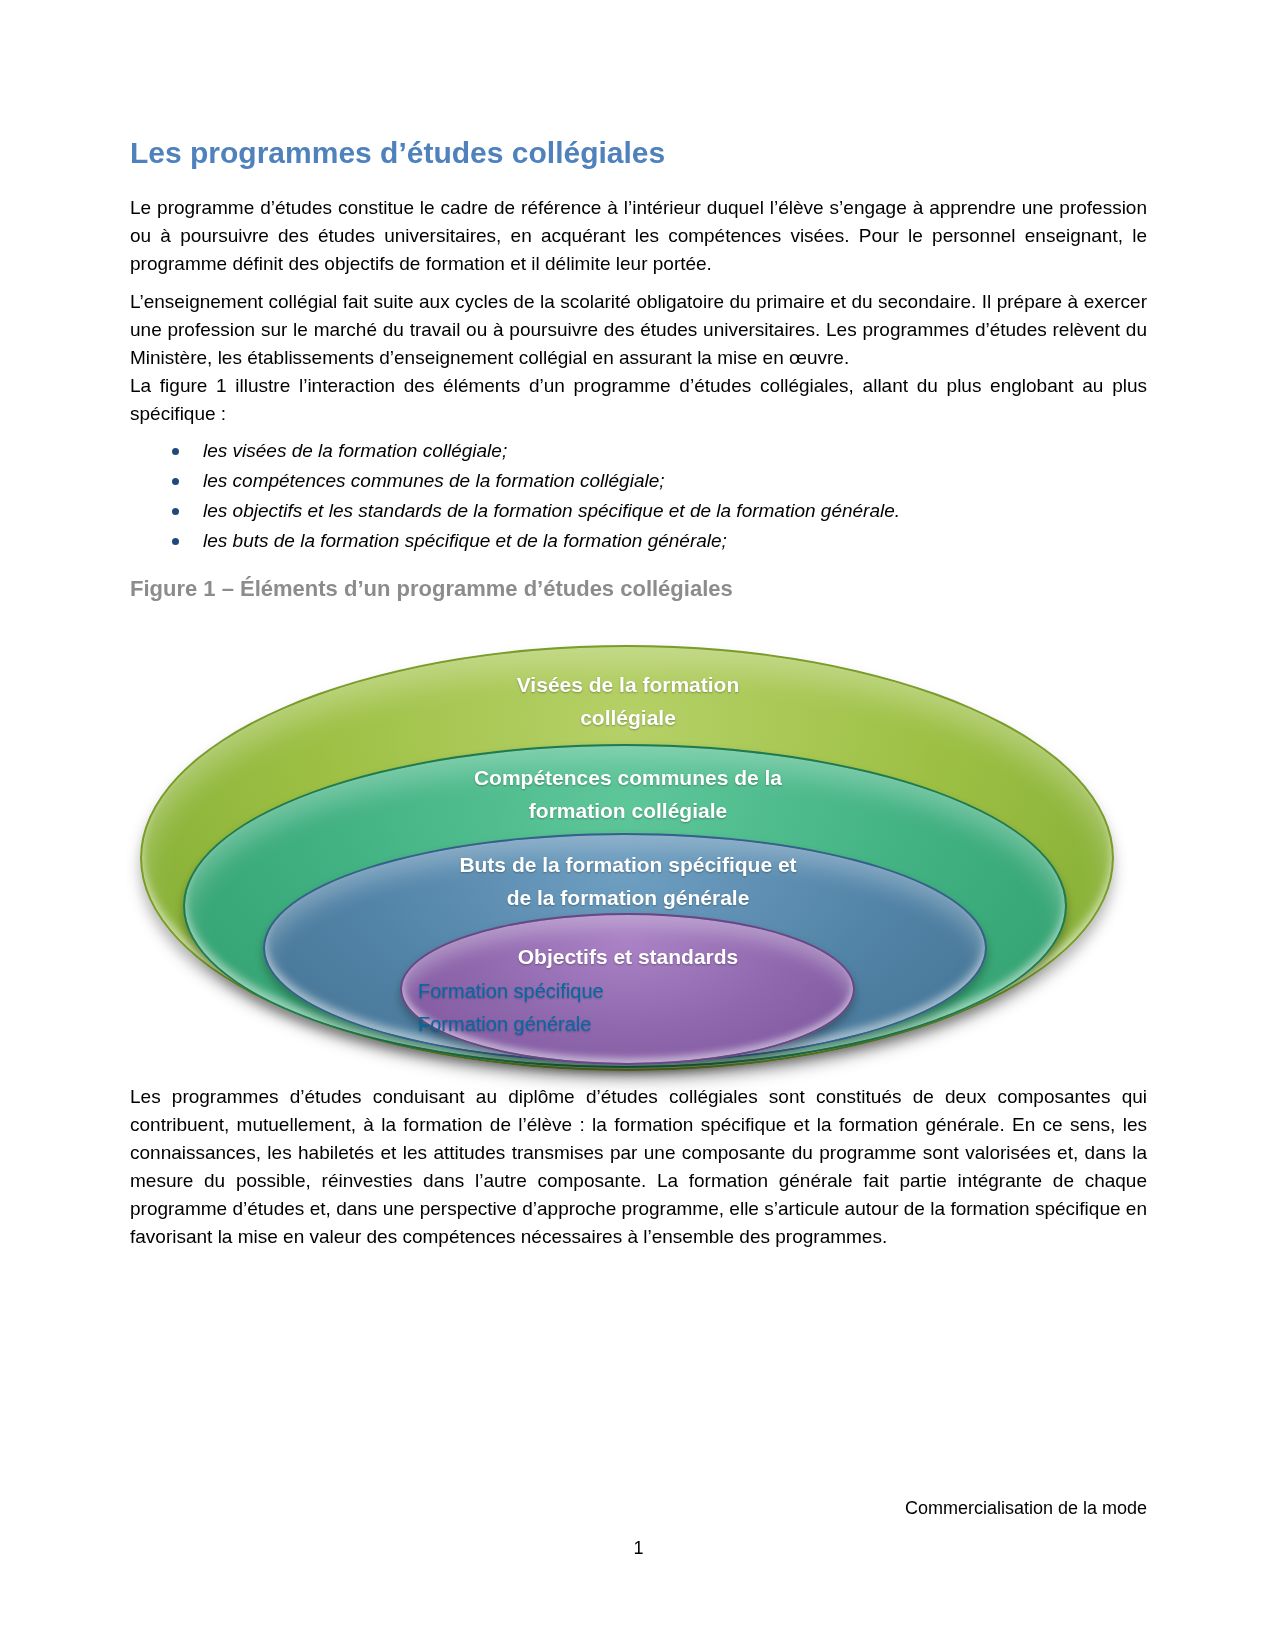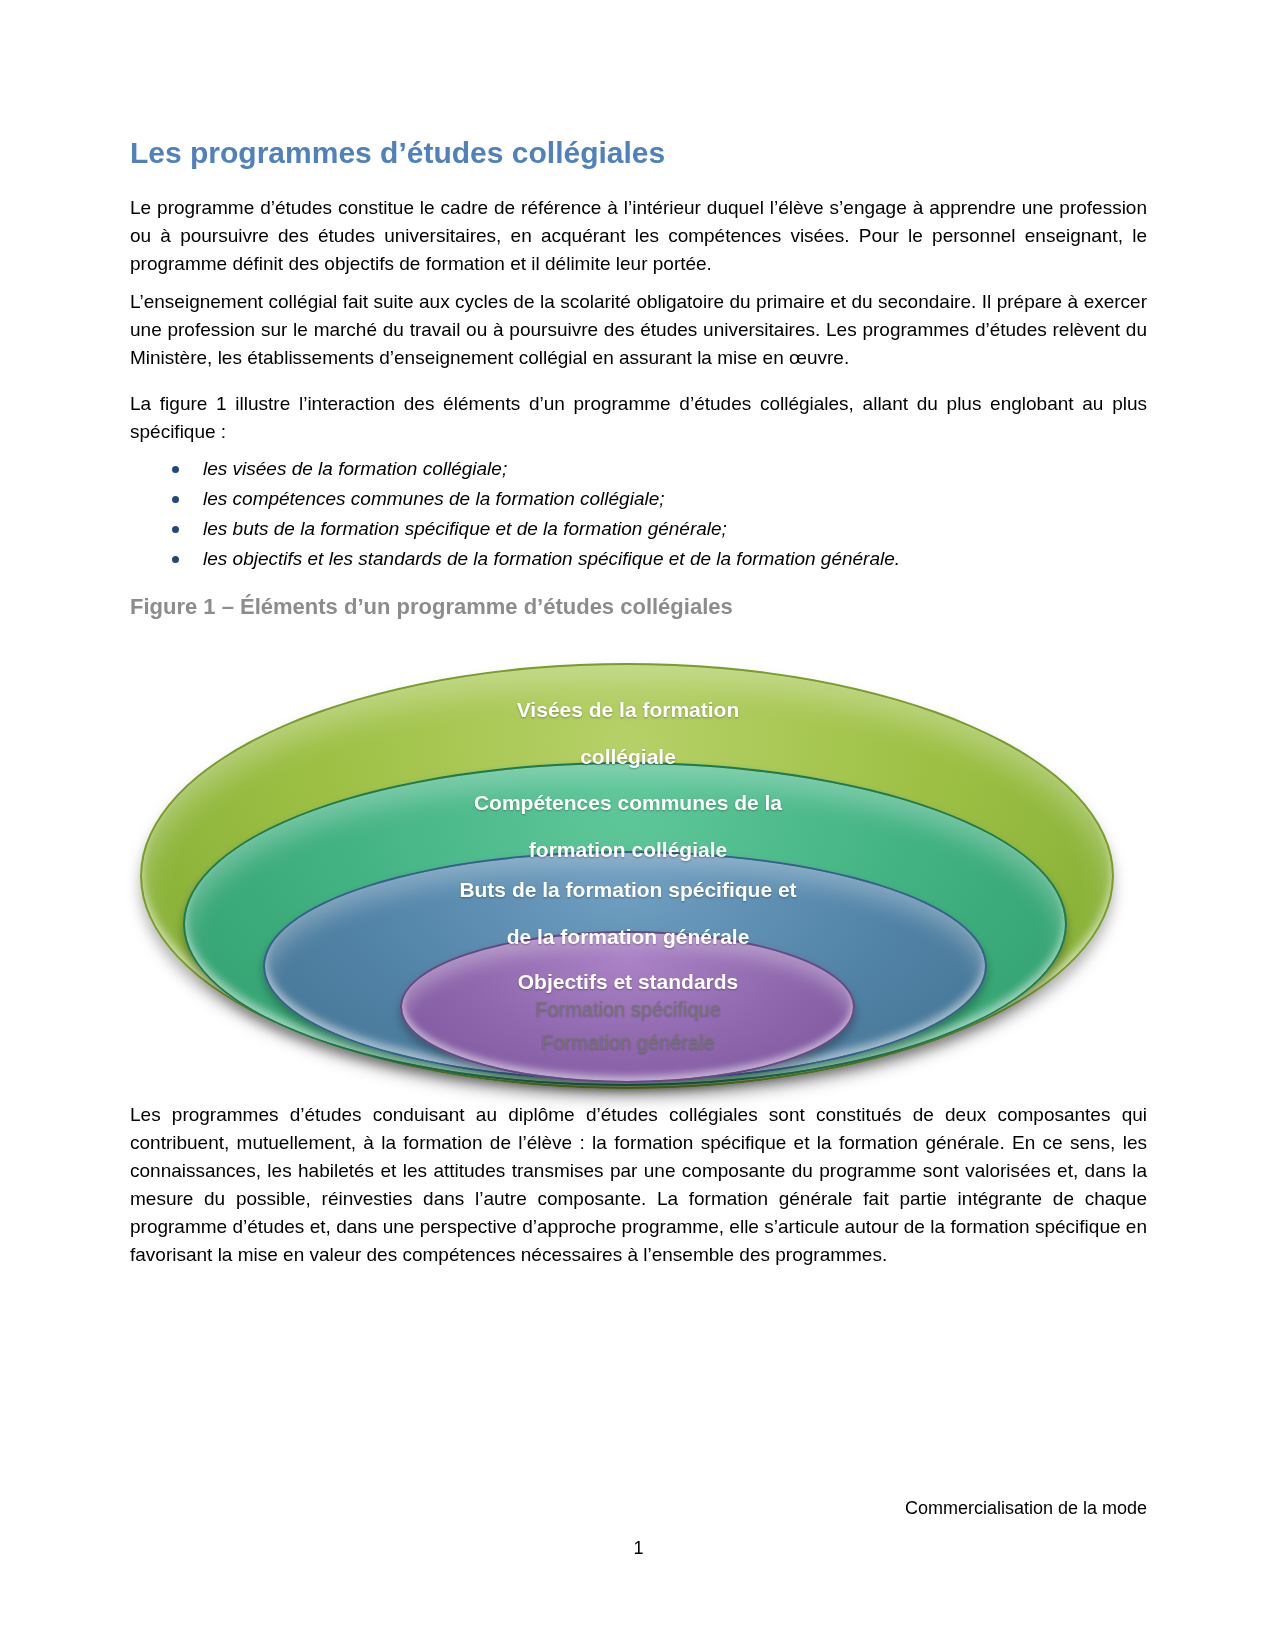--- a/index.html
+++ b/index.html
@@ -18,21 +18,21 @@
     font-size:30px;line-height:38px;font-weight:bold;
     color:#4f81bd;
   }
   p.body{
     margin:0;
     font-size:19px;line-height:28px;
     text-align:justify;
   }
   p.p1{margin-top:10px;}
   p.p2{margin-top:22px;}
-  p.p3{margin-top:18px;}
+  p.p3{}
   ul.bullets{
     list-style:none;
     margin:8px 0 0 0;
     padding:0 0 0 42px;
   }
   ul.bullets li{
     display:flex;
     font-size:19px;line-height:30px;font-style:italic;
   }
   .dot{
@@ -82,33 +82,33 @@
     border:2px solid #684884;
     box-shadow:inset 0 -5px 7px rgba(255,255,255,0.5), inset 0 12px 18px rgba(255,255,255,0.30), 0 6px 10px rgba(0,0,0,0.28);
     z-index:4;
   }
   .ring-label{
     position:absolute;
     left:50%;transform:translateX(-50%);
     text-align:center;
     color:#ffffff;
     font-weight:bold;
-    font-size:21px;line-height:47px;
+    font-size:21px;line-height:33px;
     text-shadow:0 1px 2px rgba(0,0,0,0.3);
     z-index:5;
   }
   .label0{top:40px;width:280px;}
   .label1{top:133px;width:310px;}
   .label2{top:220px;width:350px;}
   .label3{top:312px;width:420px;}
   .sublabel{
     position:absolute;
     left:50%;transform:translateX(-50%);
-    text-align:center;
-    color:#737373;
+    text-align:left;
+    color:#0369a1;
     font-weight:normal;
     font-size:20px;line-height:30px;
     text-shadow:0 1px 2px rgba(0,0,0,0.25);
     z-index:5;width:420px;
   }
   .sub0{top:348px;}
   .sub1{top:381px;}
   p.p4{}
   .footer-right{
     position:absolute;
@@ -141,25 +141,25 @@
     <li>
       <span class="dot"></span>
       <span>les visées de la formation collégiale;</span>
     </li>
     <li>
       <span class="dot"></span>
       <span>les compétences communes de la formation collégiale;</span>
     </li>
     <li>
       <span class="dot"></span>
-      <span>les buts de la formation spécifique et de la formation générale;</span>
+      <span>les objectifs et les standards de la formation spécifique et de la formation générale.</span>
     </li>
     <li>
       <span class="dot"></span>
-      <span>les objectifs et les standards de la formation spécifique et de la formation générale.</span>
+      <span>les buts de la formation spécifique et de la formation générale;</span>
     </li>
   </ul>
 
   <h2 class="caption">Figure 1 – Éléments d’un programme d’études collégiales</h2>
 
   <div class="figure">
     <div class="ellipse ring0"></div>
     <div class="ellipse ring1"></div>
     <div class="ellipse ring2"></div>
     <div class="ellipse ring3"></div>

